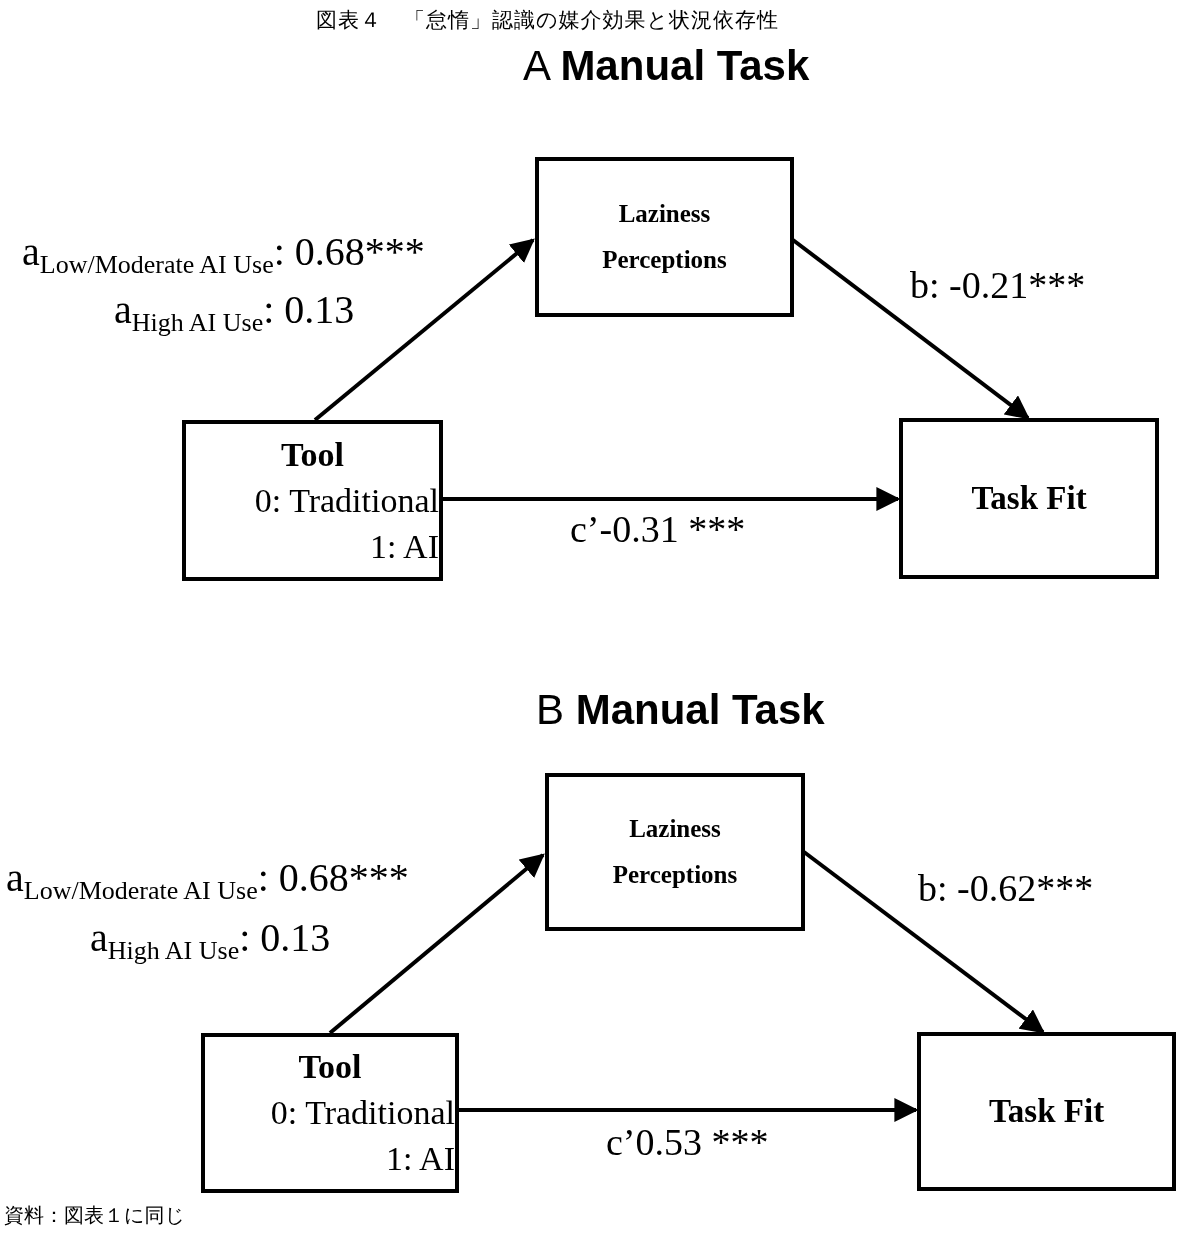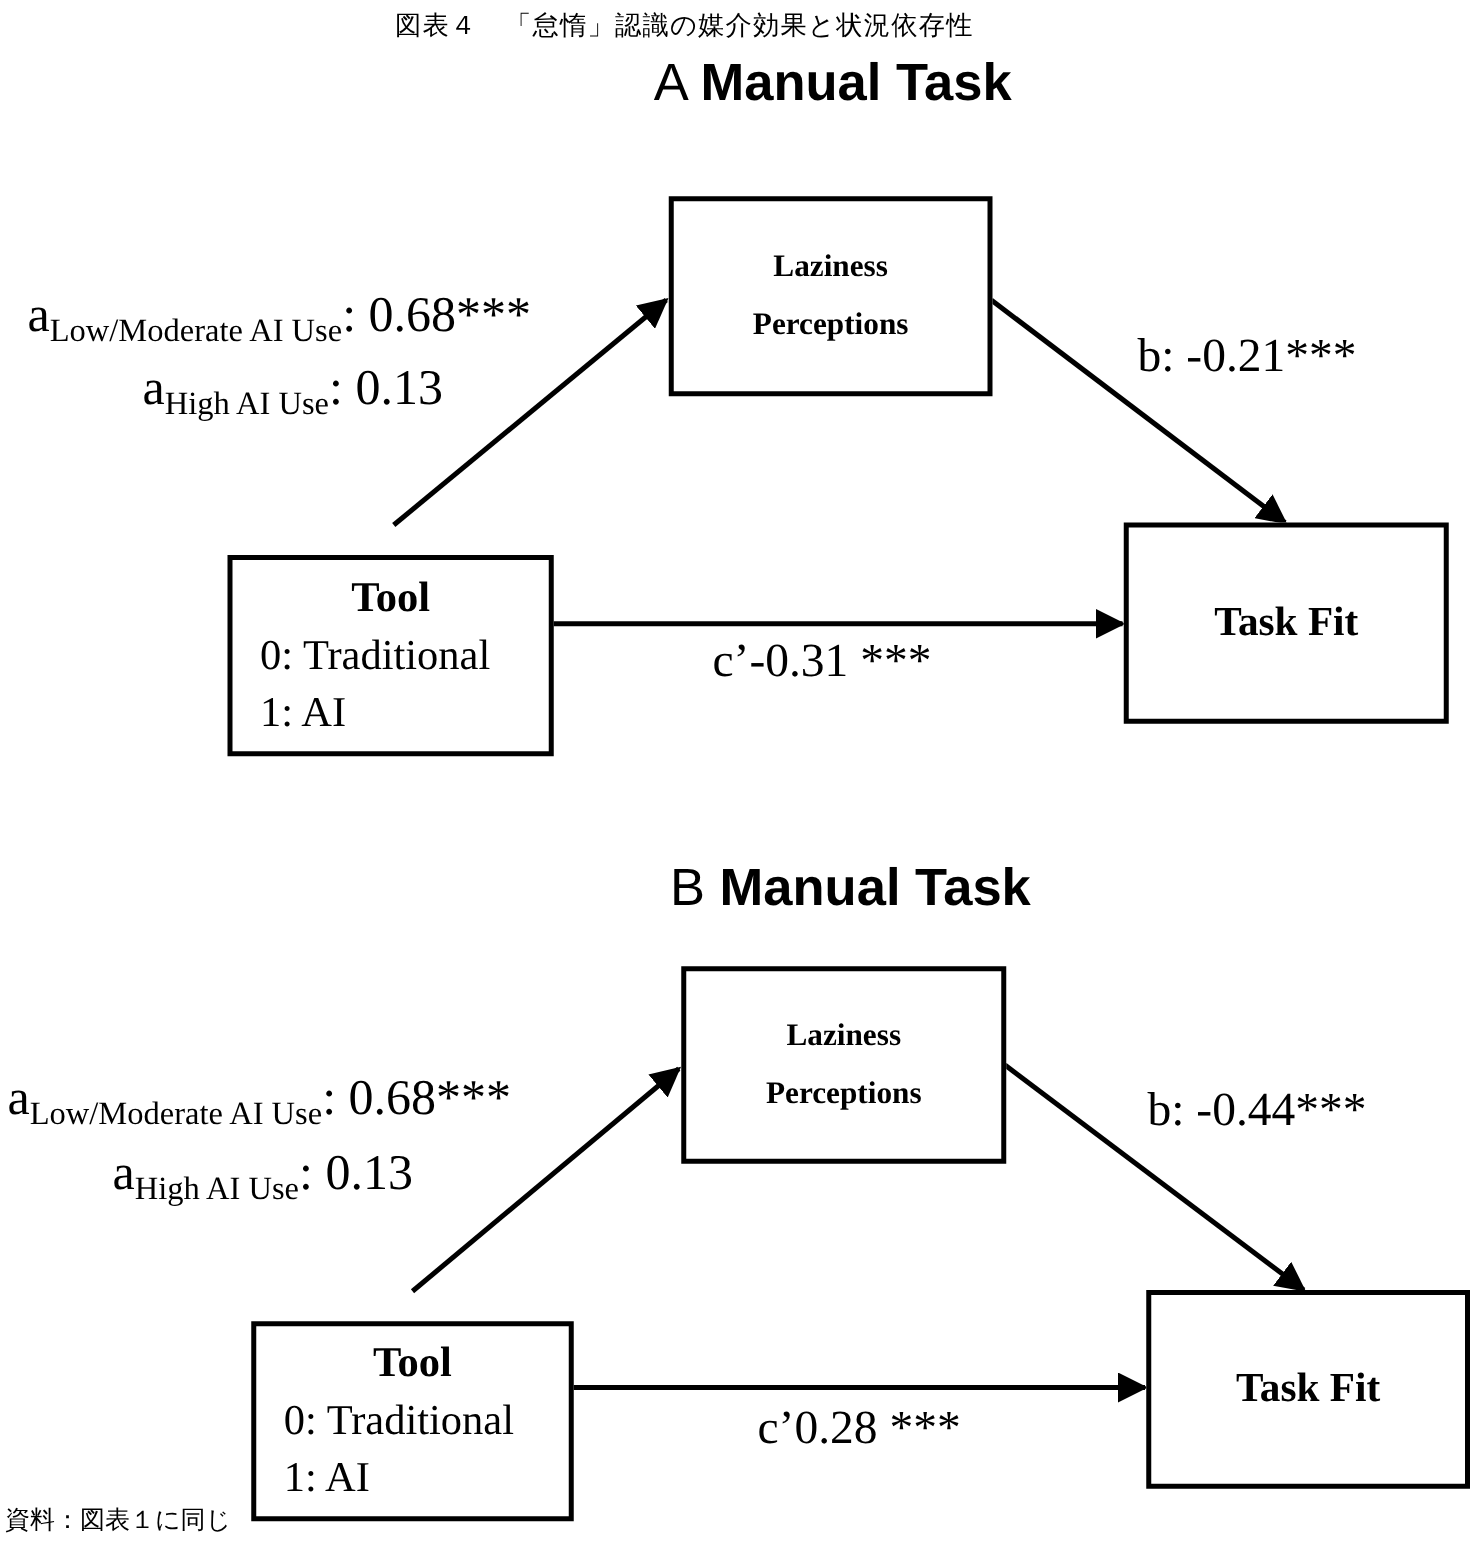--- a/index.html
+++ b/index.html
@@ -6,21 +6,21 @@
   body { width: 1184px; height: 1235px; position: relative; overflow: hidden; color: #000; }
   .abs { position: absolute; }
   .cap { font-family: Liberation Mono, monospace; font-size: 21px; letter-spacing: 1px; white-space: nowrap; }
   .panel-title { font-family: "Liberation Sans", sans-serif; font-size: 42px; white-space: nowrap; }
   .panel-title .letter { font-weight: normal; }
   .panel-title .name { font-weight: bold; }
   .box { position: absolute; border: 4px solid #000; box-sizing: border-box; background: #fff;
          font-family: "Liberation Serif", serif; display: flex; flex-direction: column; justify-content: center; }
   .lz { align-items: center; font-size: 25px; font-weight: bold; line-height: 46px; text-align: center; }
   .tf { align-items: center; font-size: 33px; font-weight: bold; }
-  .tool { font-size: 34px; line-height: 46px; padding-left: 22px; align-items: flex-start; margin-top: 24px; }
+  .tool { font-size: 34px; line-height: 46px; padding-left: 22px; align-items: flex-end; }
   .tool .t-title { align-self: center; font-weight: bold; margin-left: -22px; }
   .lbl { position: absolute; font-family: "Liberation Serif", serif; white-space: nowrap; }
   .coef-a { font-size: 40px; }
   .coef-a .a { font-size: 40px; }
   .coef-a sub { font-size: 26px; vertical-align: -8px; }
   .coef-b, .coef-c { font-size: 38px; }
   svg.arrows { position: absolute; left: 0; top: 0; pointer-events: none; }
 </style>
 </head>
 <body>
@@ -91,16 +91,16 @@
 <div class="box tf" style="left:917px; top:1032px; width:259px; height:159px;">
   <div>Task Fit</div>
 </div>
 
 <div class="lbl coef-a" style="left:6px; top:854px;">
   <span class="a">a</span><sub>Low/Moderate AI Use</sub><span>: 0.68***</span>
 </div>
 <div class="lbl coef-a" style="left:90px; top:914px;">
   <span class="a">a</span><sub>High AI Use</sub><span>: 0.13</span>
 </div>
-<div class="lbl coef-b" style="left:918px; top:866px;">b: -0.44***</div>
-<div class="lbl coef-c" style="left:606px; top:1120px;">c’0.28 ***</div>
+<div class="lbl coef-b" style="left:918px; top:866px;">b: -0.62***</div>
+<div class="lbl coef-c" style="left:606px; top:1120px;">c’0.53 ***</div>
 
 <div class="abs cap" style="left:4px; top:1202px; font-size:20px; letter-spacing:0;">資料：図表１に同じ</div>
 
 </body></html>

